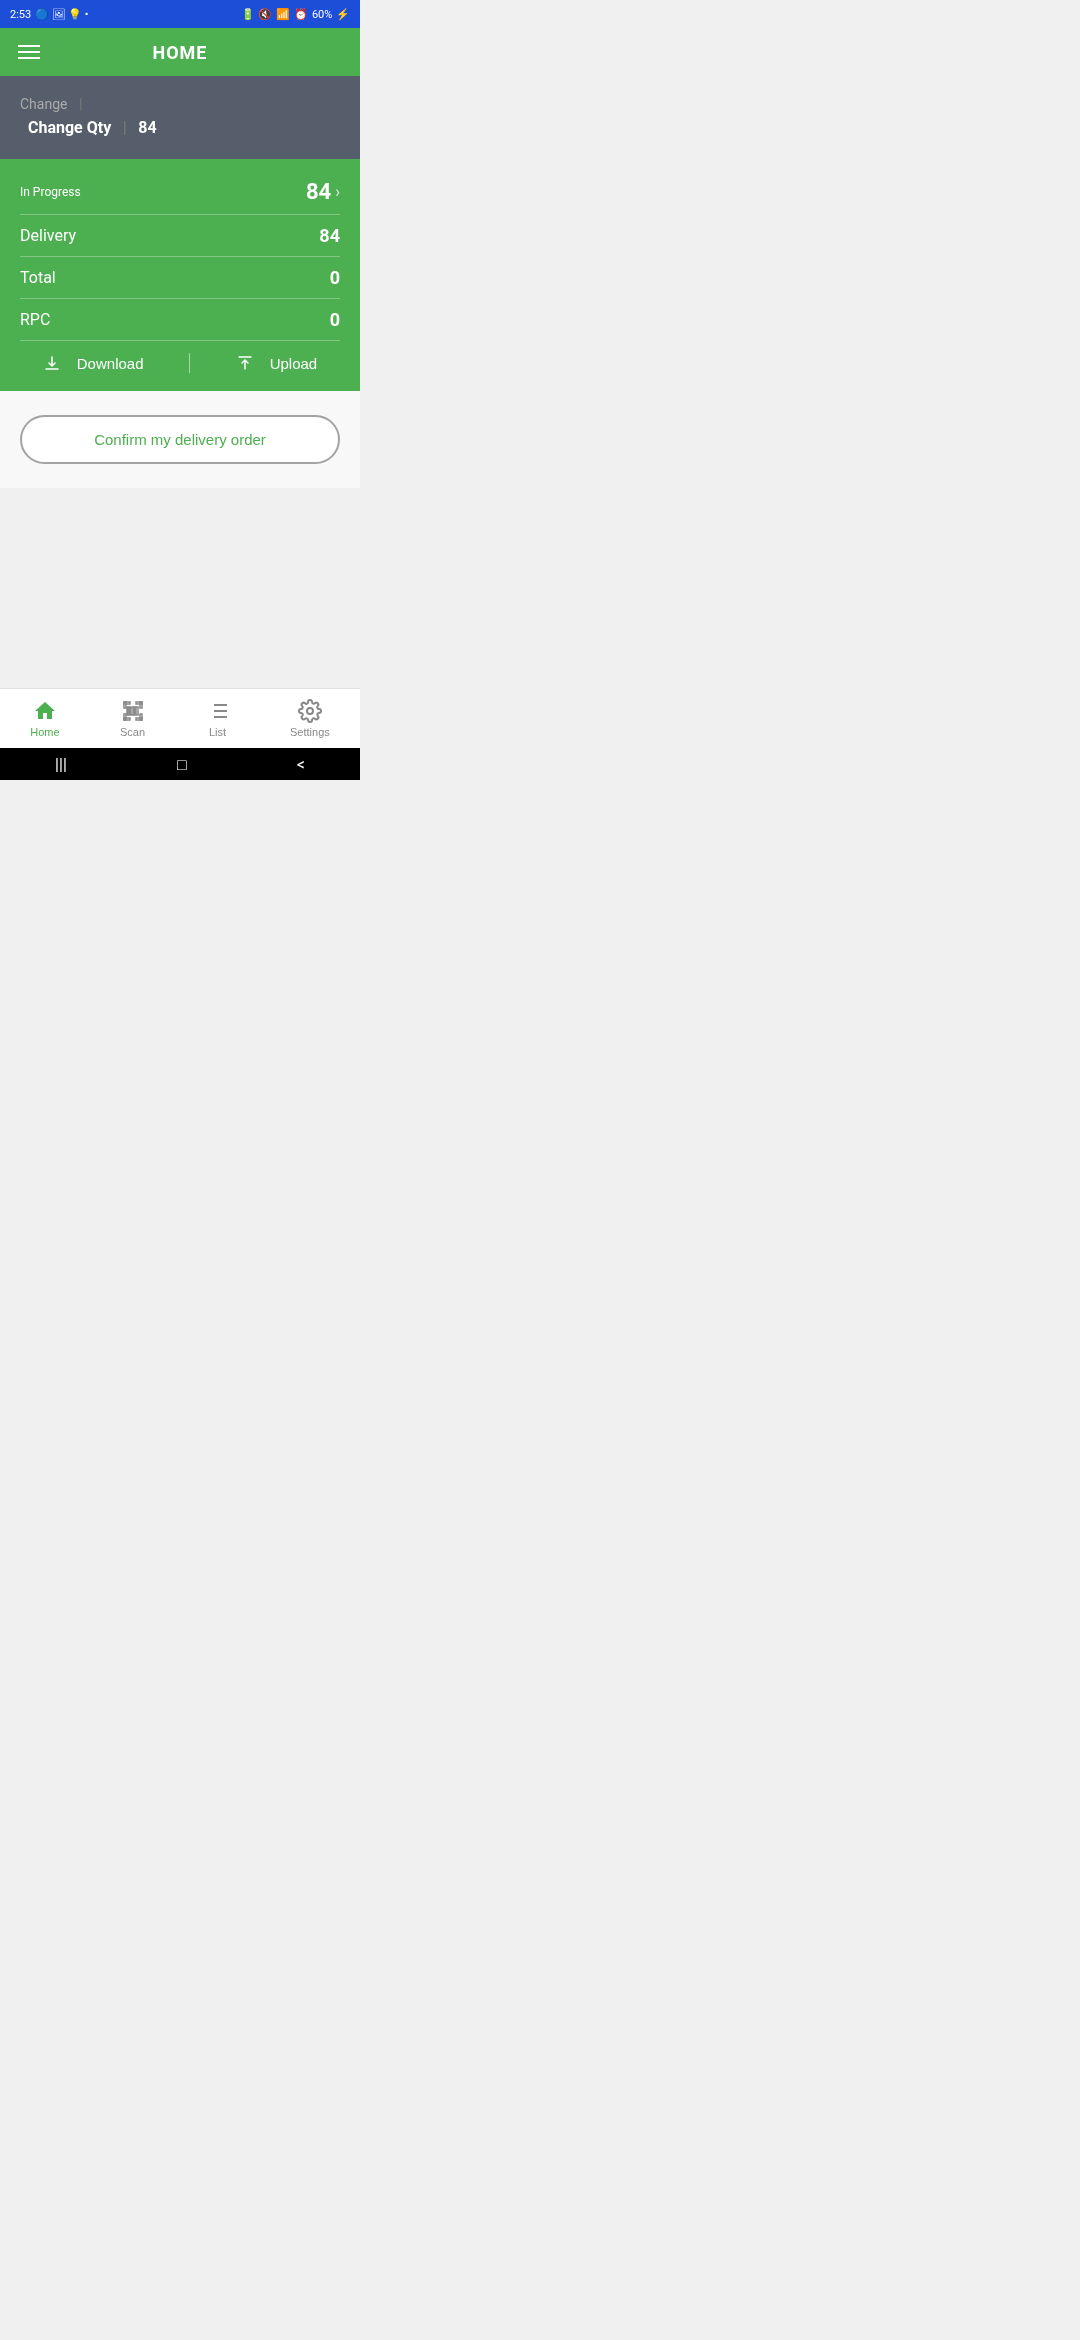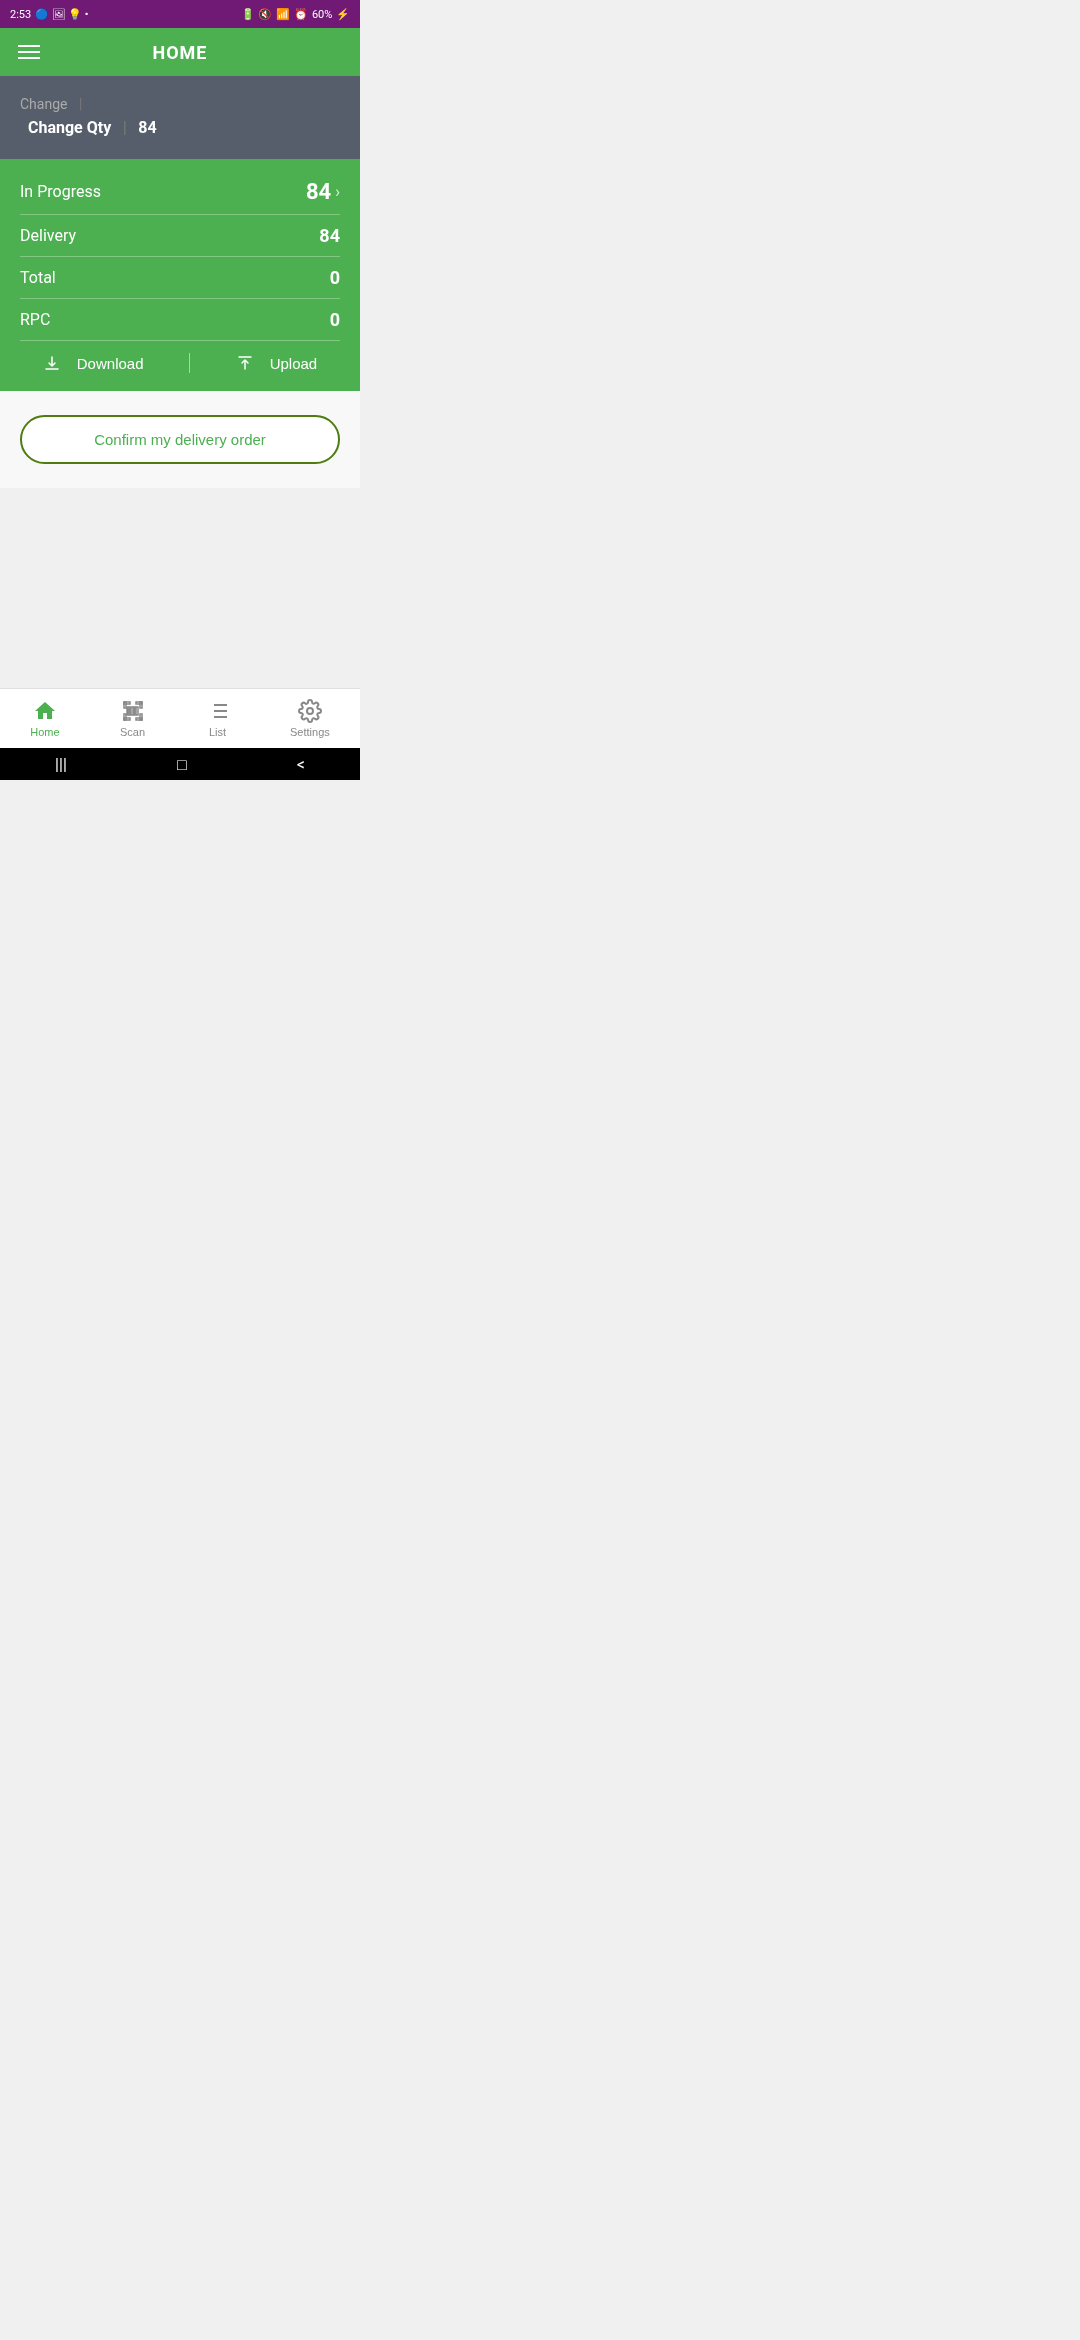--- a/index.html
+++ b/index.html
@@ -10,21 +10,21 @@
       height: 780px;
       font-family: 'Roboto', Arial, sans-serif;
       background: #f0f0f0;
       overflow: hidden;
       position: relative;
     }
 
     
     .status-bar {
       height: 28px;
-      background: #701a75;
+      background: #1d4ed8;
       display: flex;
       align-items: center;
       justify-content: space-between;
       padding: 0 10px;
       color: white;
       font-size: 11px;
     }
     .status-left { display: flex; align-items: center; gap: 4px; }
     .status-right { display: flex; align-items: center; gap: 4px; }
 
@@ -103,21 +103,21 @@
       font-weight: bold;
     }
     .in-progress-row {
       display: flex;
       justify-content: space-between;
       align-items: center;
       padding: 10px 0;
     }
     .in-progress-label {
       color: white;
-      font-size: 16px;
+      font-size: 12px;
     }
     .in-progress-value-container {
       display: flex;
       align-items: center;
       gap: 4px;
     }
     .in-progress-value {
       color: white;
       font-size: 22px;
       font-weight: bold;
@@ -160,21 +160,21 @@
     .content-section {
       background: #f8f8f8;
       padding: 24px 20px;
       display: flex;
       flex-direction: column;
       gap: 14px;
       flex: 1;
     }
     .outline-btn {
       background: white;
-      border: 2px solid #4d7c0f;
+      border: 2px solid #a3a3a3;
       border-radius: 50px;
       padding: 14px 20px;
       font-size: 15px;
       color: #4CAF50;
       cursor: pointer;
       width: 100%;
       text-align: center;
     }
 
     

